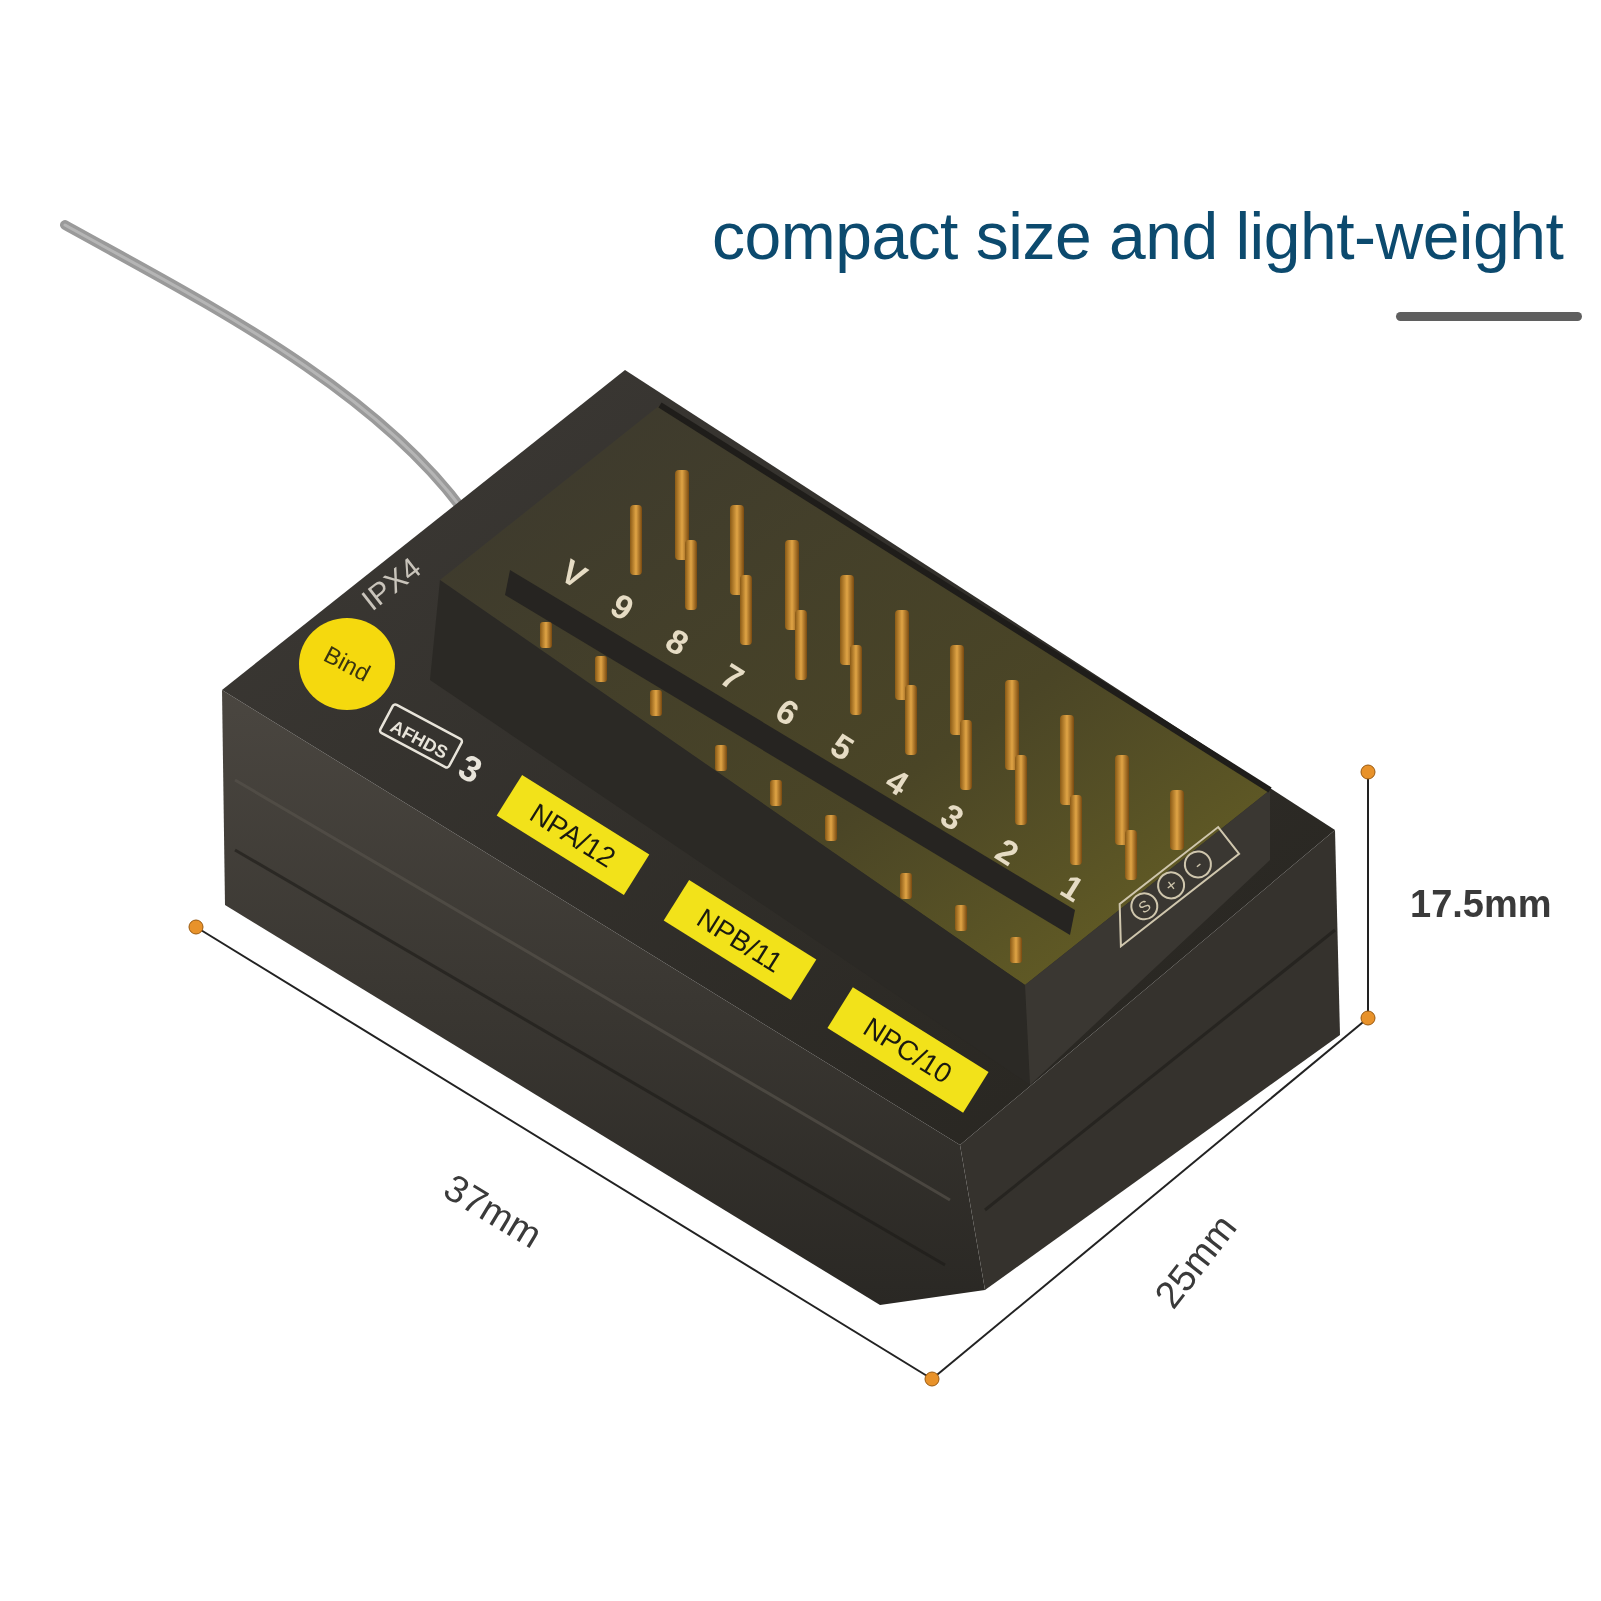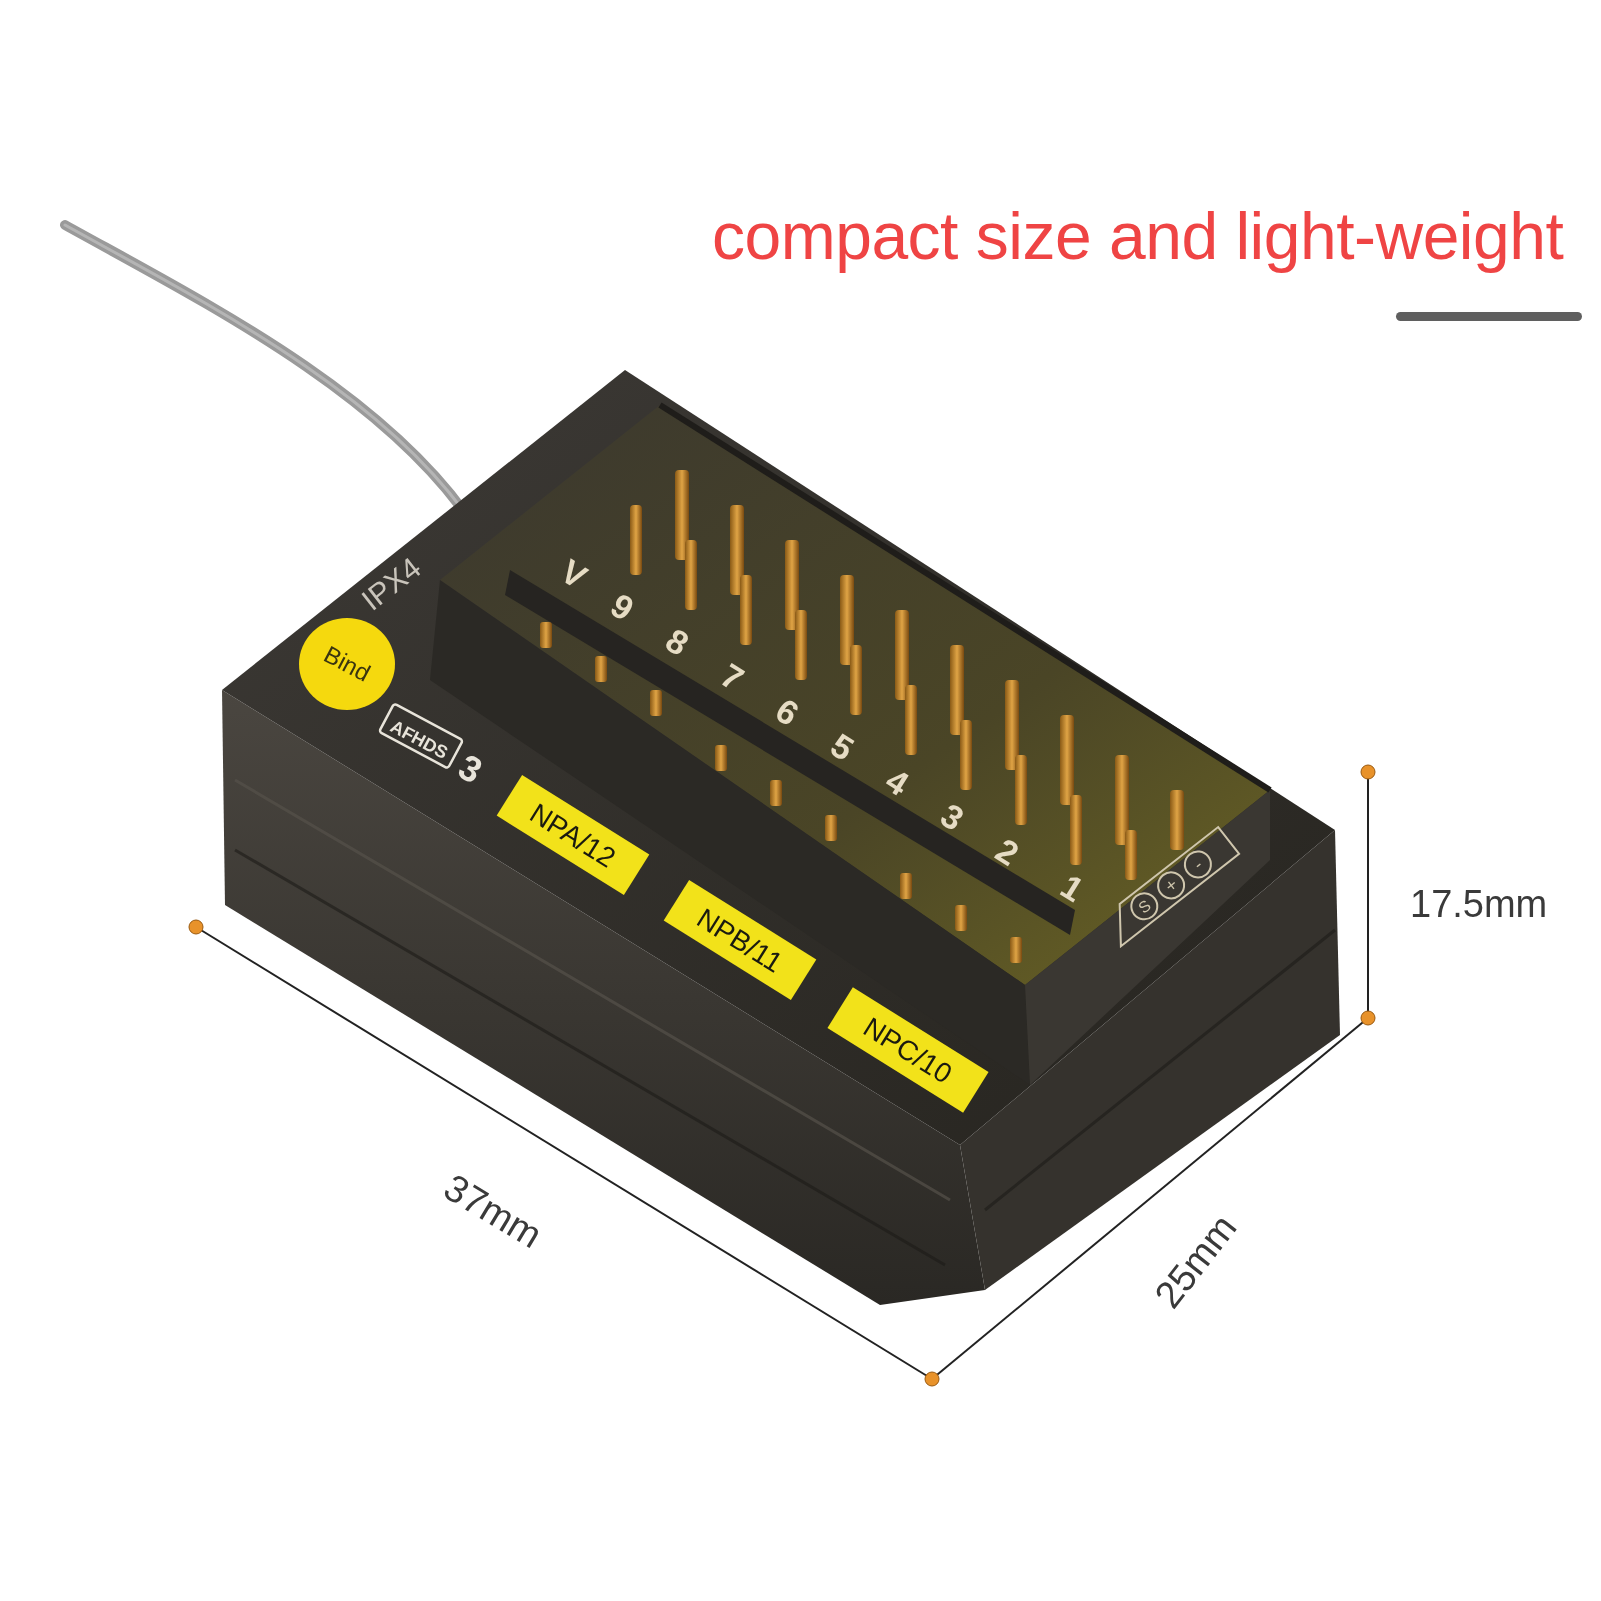--- a/index.html
+++ b/index.html
@@ -1,31 +1,31 @@
 <!DOCTYPE html>
 <html><head>
 <meta charset="utf-8">
 <style>
   html, body { margin: 0; padding: 0; background: #ffffff; }
   body { width: 1601px; height: 1601px; position: relative; overflow: hidden; font-family: "Liberation Sans", sans-serif; }
   .headline {
     position: absolute; left: 712px; top: 196px; width: 850px;
     font-family: "Liberation Sans", sans-serif; font-size: 66px; line-height: 80px;
-    color: #ef4444; white-space: nowrap; letter-spacing: -0.5px;
+    color: #0c4a6e; white-space: nowrap; letter-spacing: -0.5px;
   }
   .underline-bar {
     position: absolute; left: 1396px; top: 312px; width: 186px; height: 9px;
     background: #5f5f5f; border-radius: 5px;
   }
   .stage { position: absolute; left: 0; top: 0; width: 1601px; height: 1601px; }
   .dim-label {
     position: absolute; font-family: "Liberation Sans", sans-serif; color: #3a3a3a;
     font-size: 38px; white-space: nowrap; transform-origin: center center;
   }
-  .dim-h { left: 1410px; top: 883px; }
+  .dim-h { left: 1410px; top: 883px; font-weight: bold; }
   .dim-l { left: 440px; top: 1190px; transform: rotate(31deg); }
   .dim-w { left: 1143px; top: 1240px; transform: rotate(-52deg); }
 </style>
 </head>
 <body>
 
 <div class="headline">compact size and light-weight</div>
 <div class="underline-bar"></div>
 
 <svg class="stage" viewBox="0 0 1601 1601" xmlns="http://www.w3.org/2000/svg">

